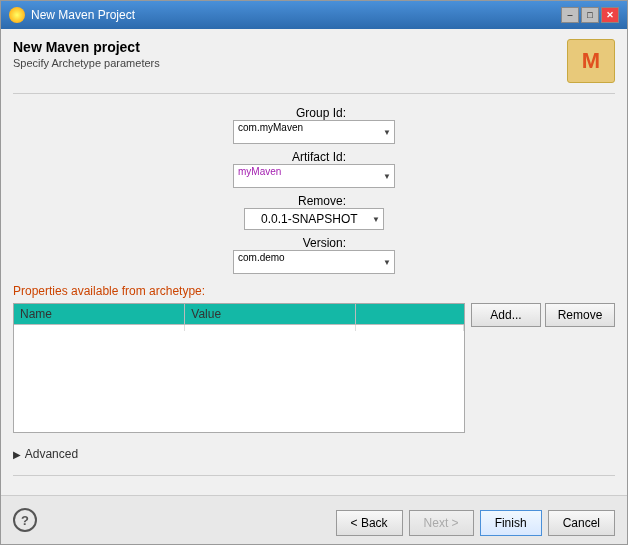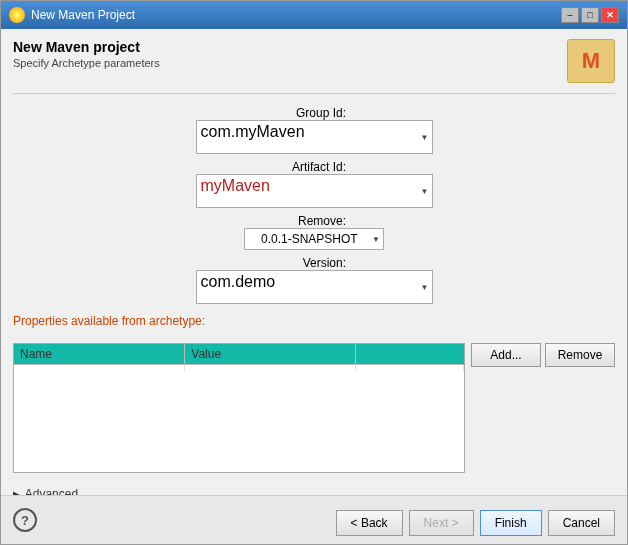--- a/index.html
+++ b/index.html
@@ -127,25 +127,25 @@
       padding-right: 8px;
     }
     .combo-wrapper {
       flex: 1;
       position: relative;
       display: flex;
       align-items: center;
     }
     .combo-input {
       width: 100%;
-      height: 34px;
+      height: 24px;
       border: 1px solid #aaa;
       background: white;
       padding: 2px 24px 12px 4px;
-      font-size: 16px;
+      font-size: 10px;
       outline: none;
       appearance: none;
       -webkit-appearance: none;
     }
     .combo-arrow {
       position: absolute;
       right: 4px;
       top: 50%;
       transform: translateY(-50%);
       font-size: 8px;
@@ -177,21 +177,21 @@
       right: 4px;
       top: 50%;
       transform: translateY(-50%);
       font-size: 8px;
       color: #444;
       pointer-events: none;
     }
     .properties-label {
       font-size: 12px;
       color: #cc4400;
-      margin-bottom: 15px;
+      margin-bottom: 5px;
     }
     .properties-section {
       display: flex;
       gap: 6px;
       margin-bottom: 8px;
     }
     .properties-table-wrapper {
       flex: 1;
       border: 1px solid #aaa;
       background: white;
@@ -344,21 +344,21 @@
         <label class="form-label">Group Id:</label>
         <div class="combo-wrapper">
           <input class="combo-input" type="text" value="com.myMaven" style="">
           <span class="combo-arrow">▼</span>
         </div>
       </div>
 
       <div class="form-row">
         <label class="form-label">Artifact Id:</label>
         <div class="combo-wrapper">
-          <input class="combo-input" type="text" value="myMaven" style="color: #b91c1c;">
+          <input class="combo-input" type="text" value="myMaven" style="color: #a21caf;">
           <span class="combo-arrow">▼</span>
         </div>
       </div>
 
       <div class="form-row version-row">
         <label class="form-label">Remove:</label>
         <div class="version-select-wrapper">
           <select class="version-select">
             <option>0.0.1-SNAPSHOT</option>
           </select>

